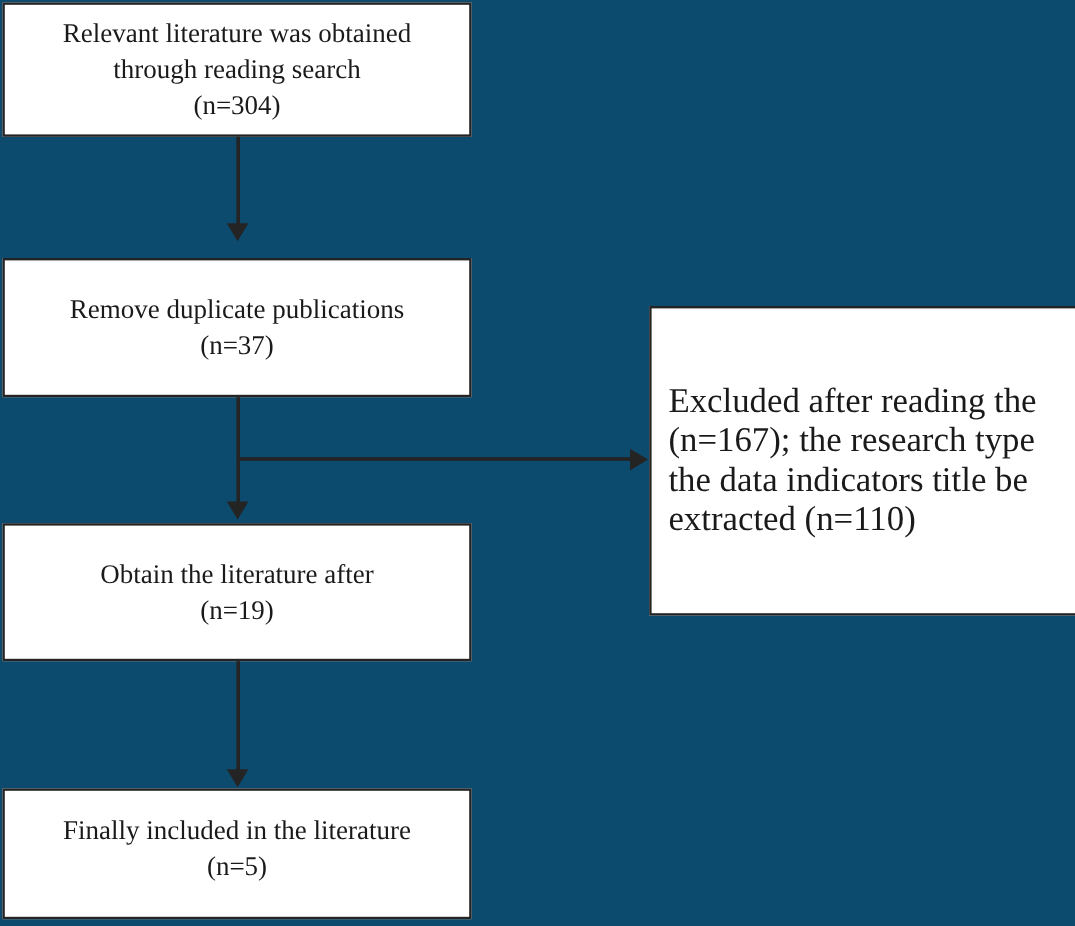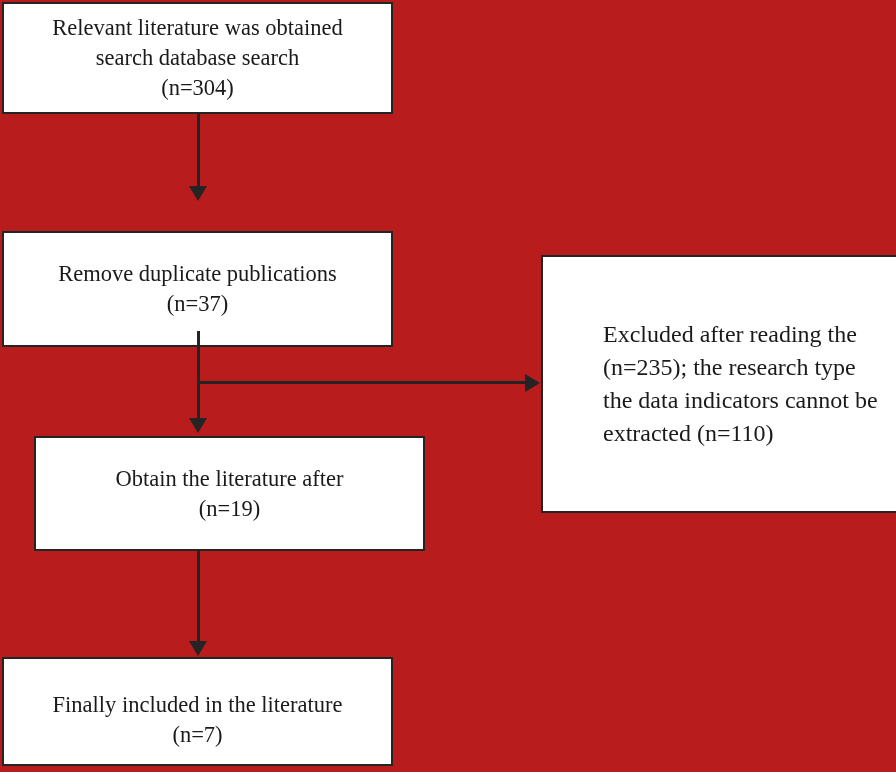--- a/index.html
+++ b/index.html
@@ -9,21 +9,21 @@
     background: #ffffff;
   }
   body {
     font-family: "Liberation Serif", "DejaVu Serif", serif;
     color: #1a1a1a;
   }
   #canvas {
     position: relative;
     width: 896px;
     height: 772px;
-    background: #b91c1c;
+    background: #0c4a6e;
     overflow: hidden;
   }
 
   .box {
     position: absolute;
     box-sizing: border-box;
     border: 2px solid #242424;
     background: #ffffff;
     display: flex;
     flex-direction: column;
@@ -34,33 +34,33 @@
   .box .line {
     display: block;
     white-space: nowrap;
   }
 
   .box-center { text-align: center; }
   .box-left   { align-items: flex-start; text-align: left; }
 
   
   #box-search    { left: 2px;   top: 2px;   width: 391px; height: 112px; }
-  #box-dedup     { left: 2px;   top: 215px; width: 391px; height: 116px; margin-top: 16px; }
-  #box-fulltext  { left: 2px;   top: 436px; width: 391px; height: 115px; margin-left: 32px; }
+  #box-dedup     { left: 2px;   top: 215px; width: 391px; height: 116px; }
+  #box-fulltext  { left: 2px;   top: 436px; width: 391px; height: 115px; }
   #box-included  { left: 2px;   top: 657px; width: 391px; height: 109px; }
   #box-excluded  { left: 541px; top: 255px; width: 357px; height: 258px; padding-left: 14px; }
 
   #box-search .line,
   #box-dedup .line,
   #box-fulltext .line,
   #box-included .line { font-size: 22.5px; line-height: 30px; }
 
-  #box-excluded .line { font-size: 24px; line-height: 33px; margin-left: 46px; }
+  #box-excluded .line { font-size: 29px; line-height: 33px; }
 
-  #box-included { justify-content: center; padding-top: 18px; }
+  #box-included { justify-content: flex-start; padding-top: 18px; }
 
   
   .conn-v {
     position: absolute;
     width: 3px;
     background: #242424;
     left: 197px;
   }
   .conn-h {
     position: absolute;
@@ -95,51 +95,51 @@
   #branch-line { left: 198px; top: 381px; width: 328px; }
   #branch-head { left: 525px; top: 374px; }
 </style>
 </head>
 <body>
 
 <div id="canvas">
 
   <div class="box box-center" id="box-search">
     <span class="line">Relevant literature was obtained</span>
-    <span class="line">search database search</span>
+    <span class="line">through reading search</span>
     <span class="line">(n=304)</span>
   </div>
 
   <div class="conn-v" id="conn1-line"></div>
   <div class="arrow-down" id="conn1-head"></div>
 
   <div class="box box-center" id="box-dedup">
     <span class="line">Remove duplicate publications</span>
     <span class="line">(n=37)</span>
   </div>
 
   <div class="conn-v" id="conn2-line"></div>
   <div class="arrow-down" id="conn2-head"></div>
 
   <div class="conn-h" id="branch-line"></div>
   <div class="arrow-right" id="branch-head"></div>
 
   <div class="box box-left" id="box-excluded">
     <span class="line">Excluded after reading the</span>
-    <span class="line">(n=235); the research type</span>
-    <span class="line">the data indicators cannot be</span>
+    <span class="line">(n=167); the research type</span>
+    <span class="line">the data indicators title be</span>
     <span class="line">extracted (n=110)</span>
   </div>
 
   <div class="box box-center" id="box-fulltext">
     <span class="line">Obtain the literature after</span>
     <span class="line">(n=19)</span>
   </div>
 
   <div class="conn-v" id="conn3-line"></div>
   <div class="arrow-down" id="conn3-head"></div>
 
   <div class="box box-center" id="box-included">
     <span class="line">Finally included in the literature</span>
-    <span class="line">(n=7)</span>
+    <span class="line">(n=5)</span>
   </div>
 
 </div>
 
 </body></html>

